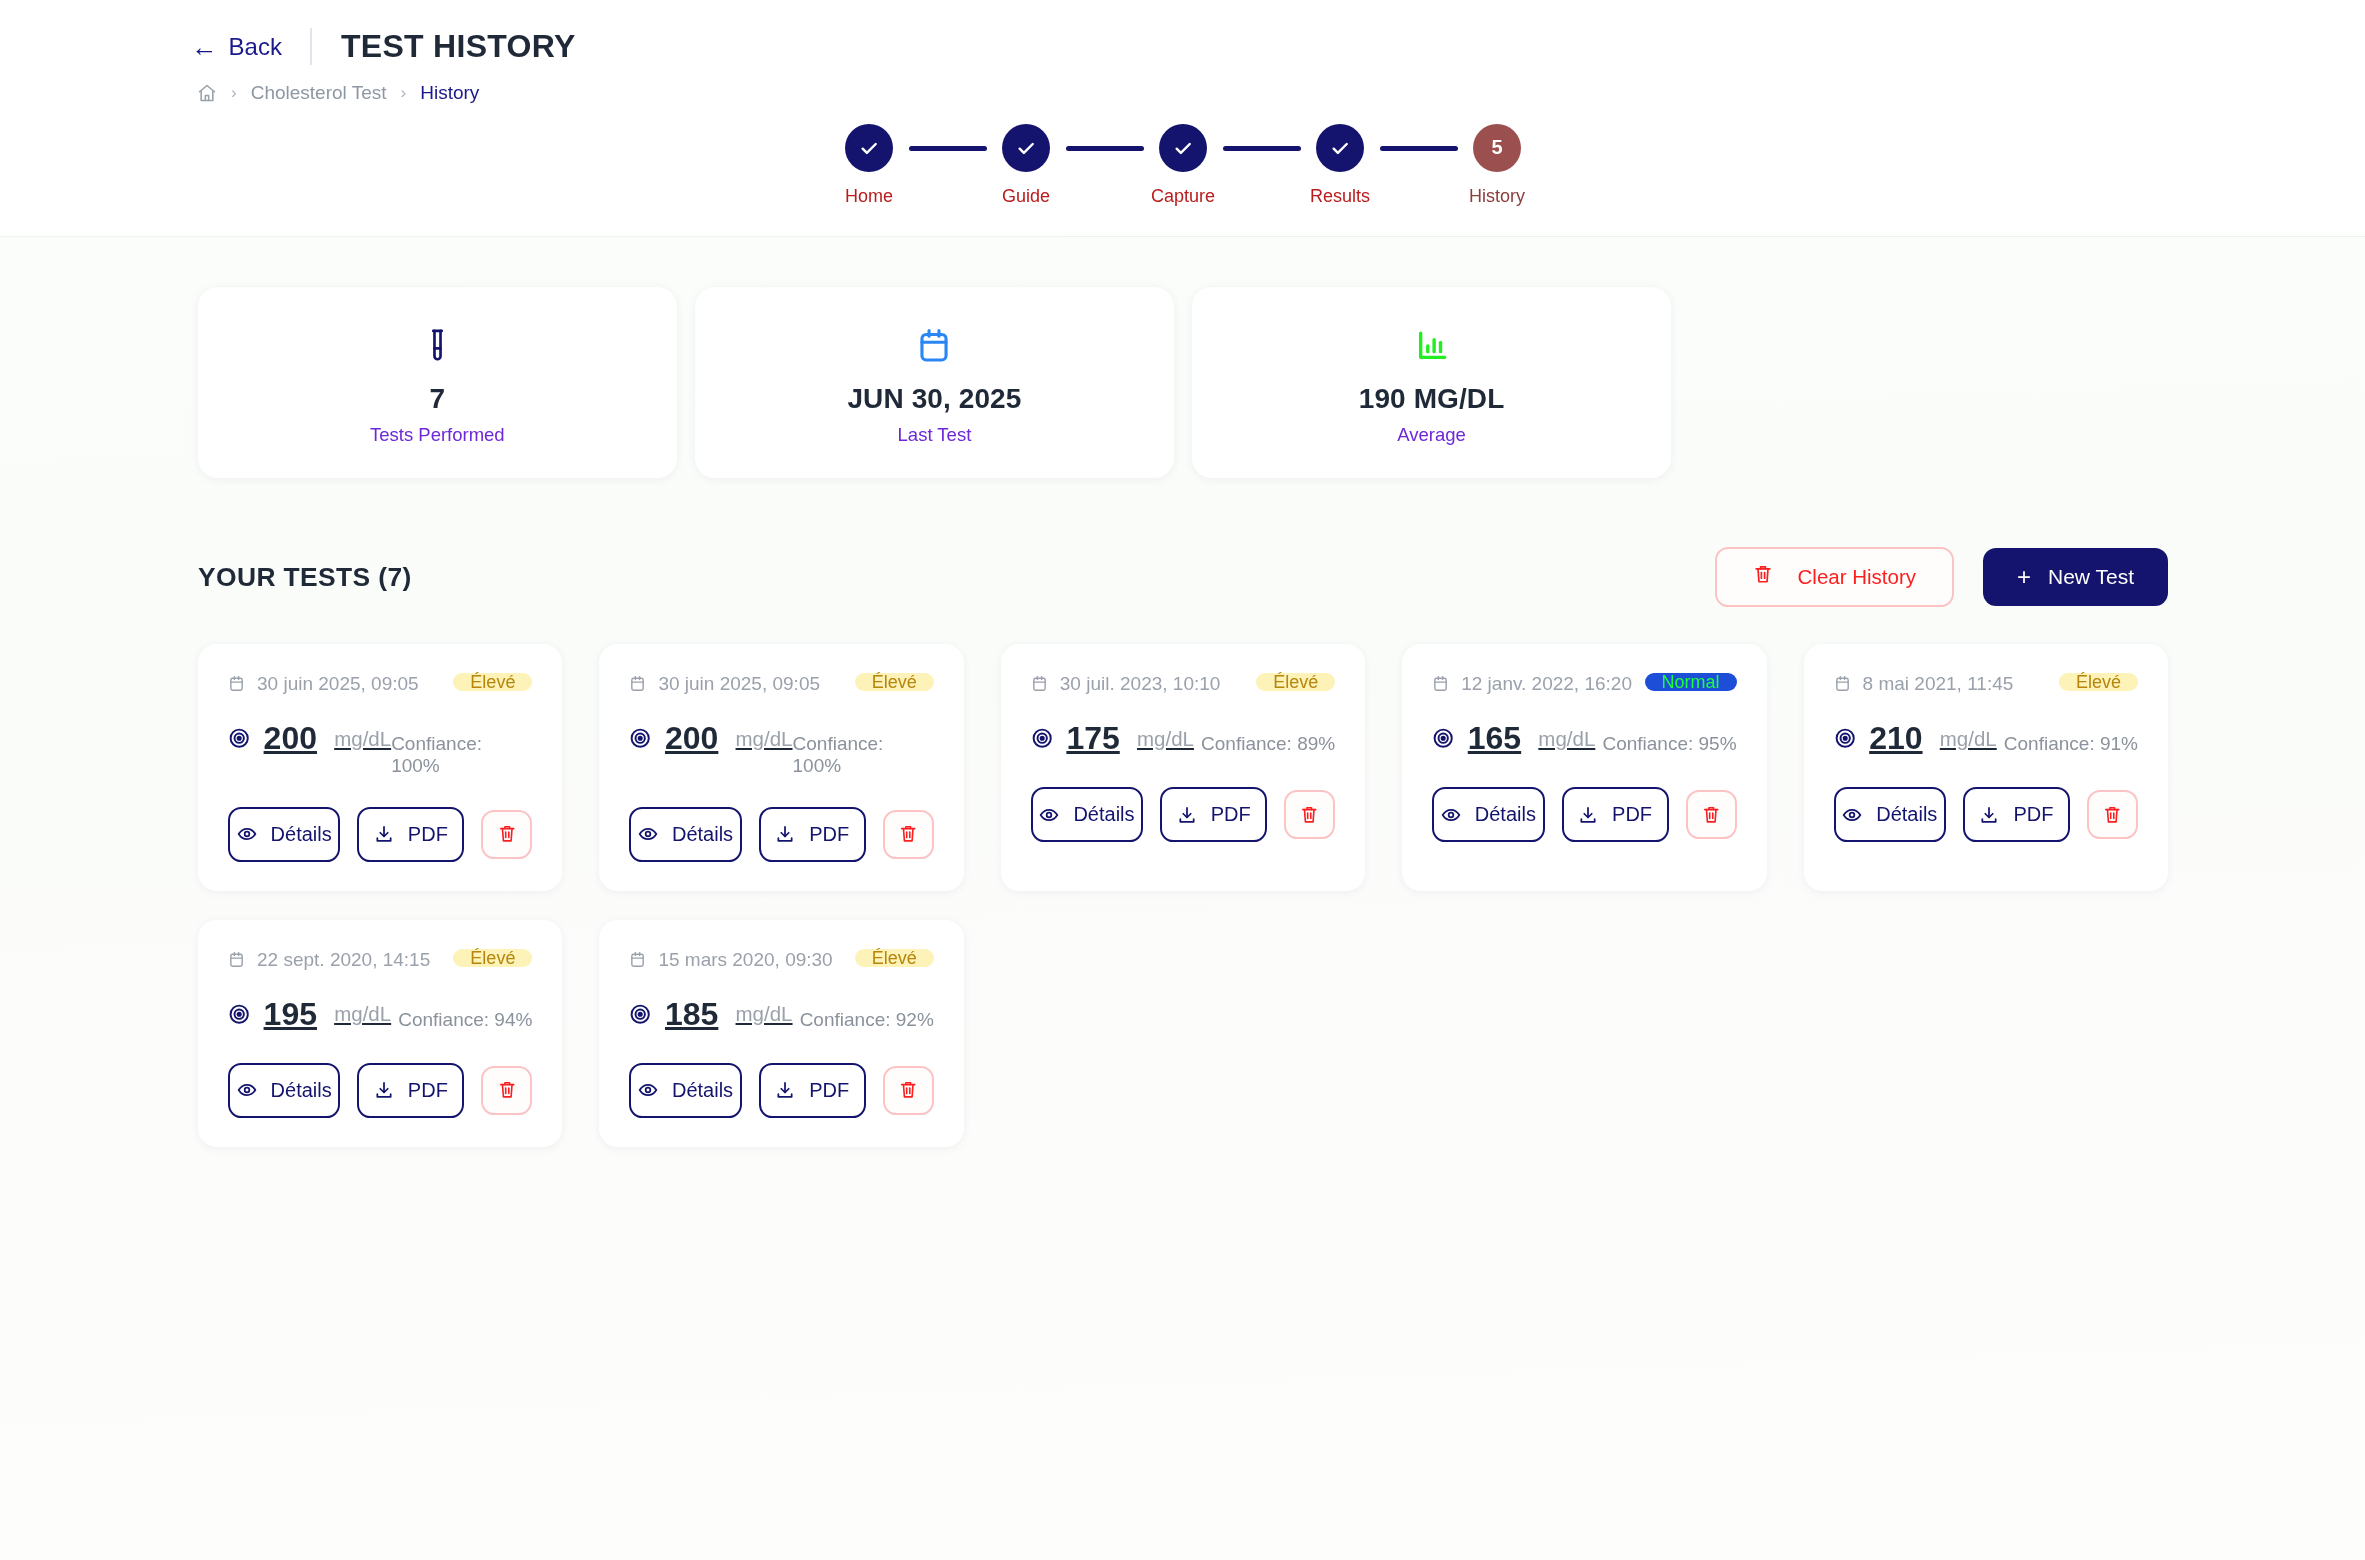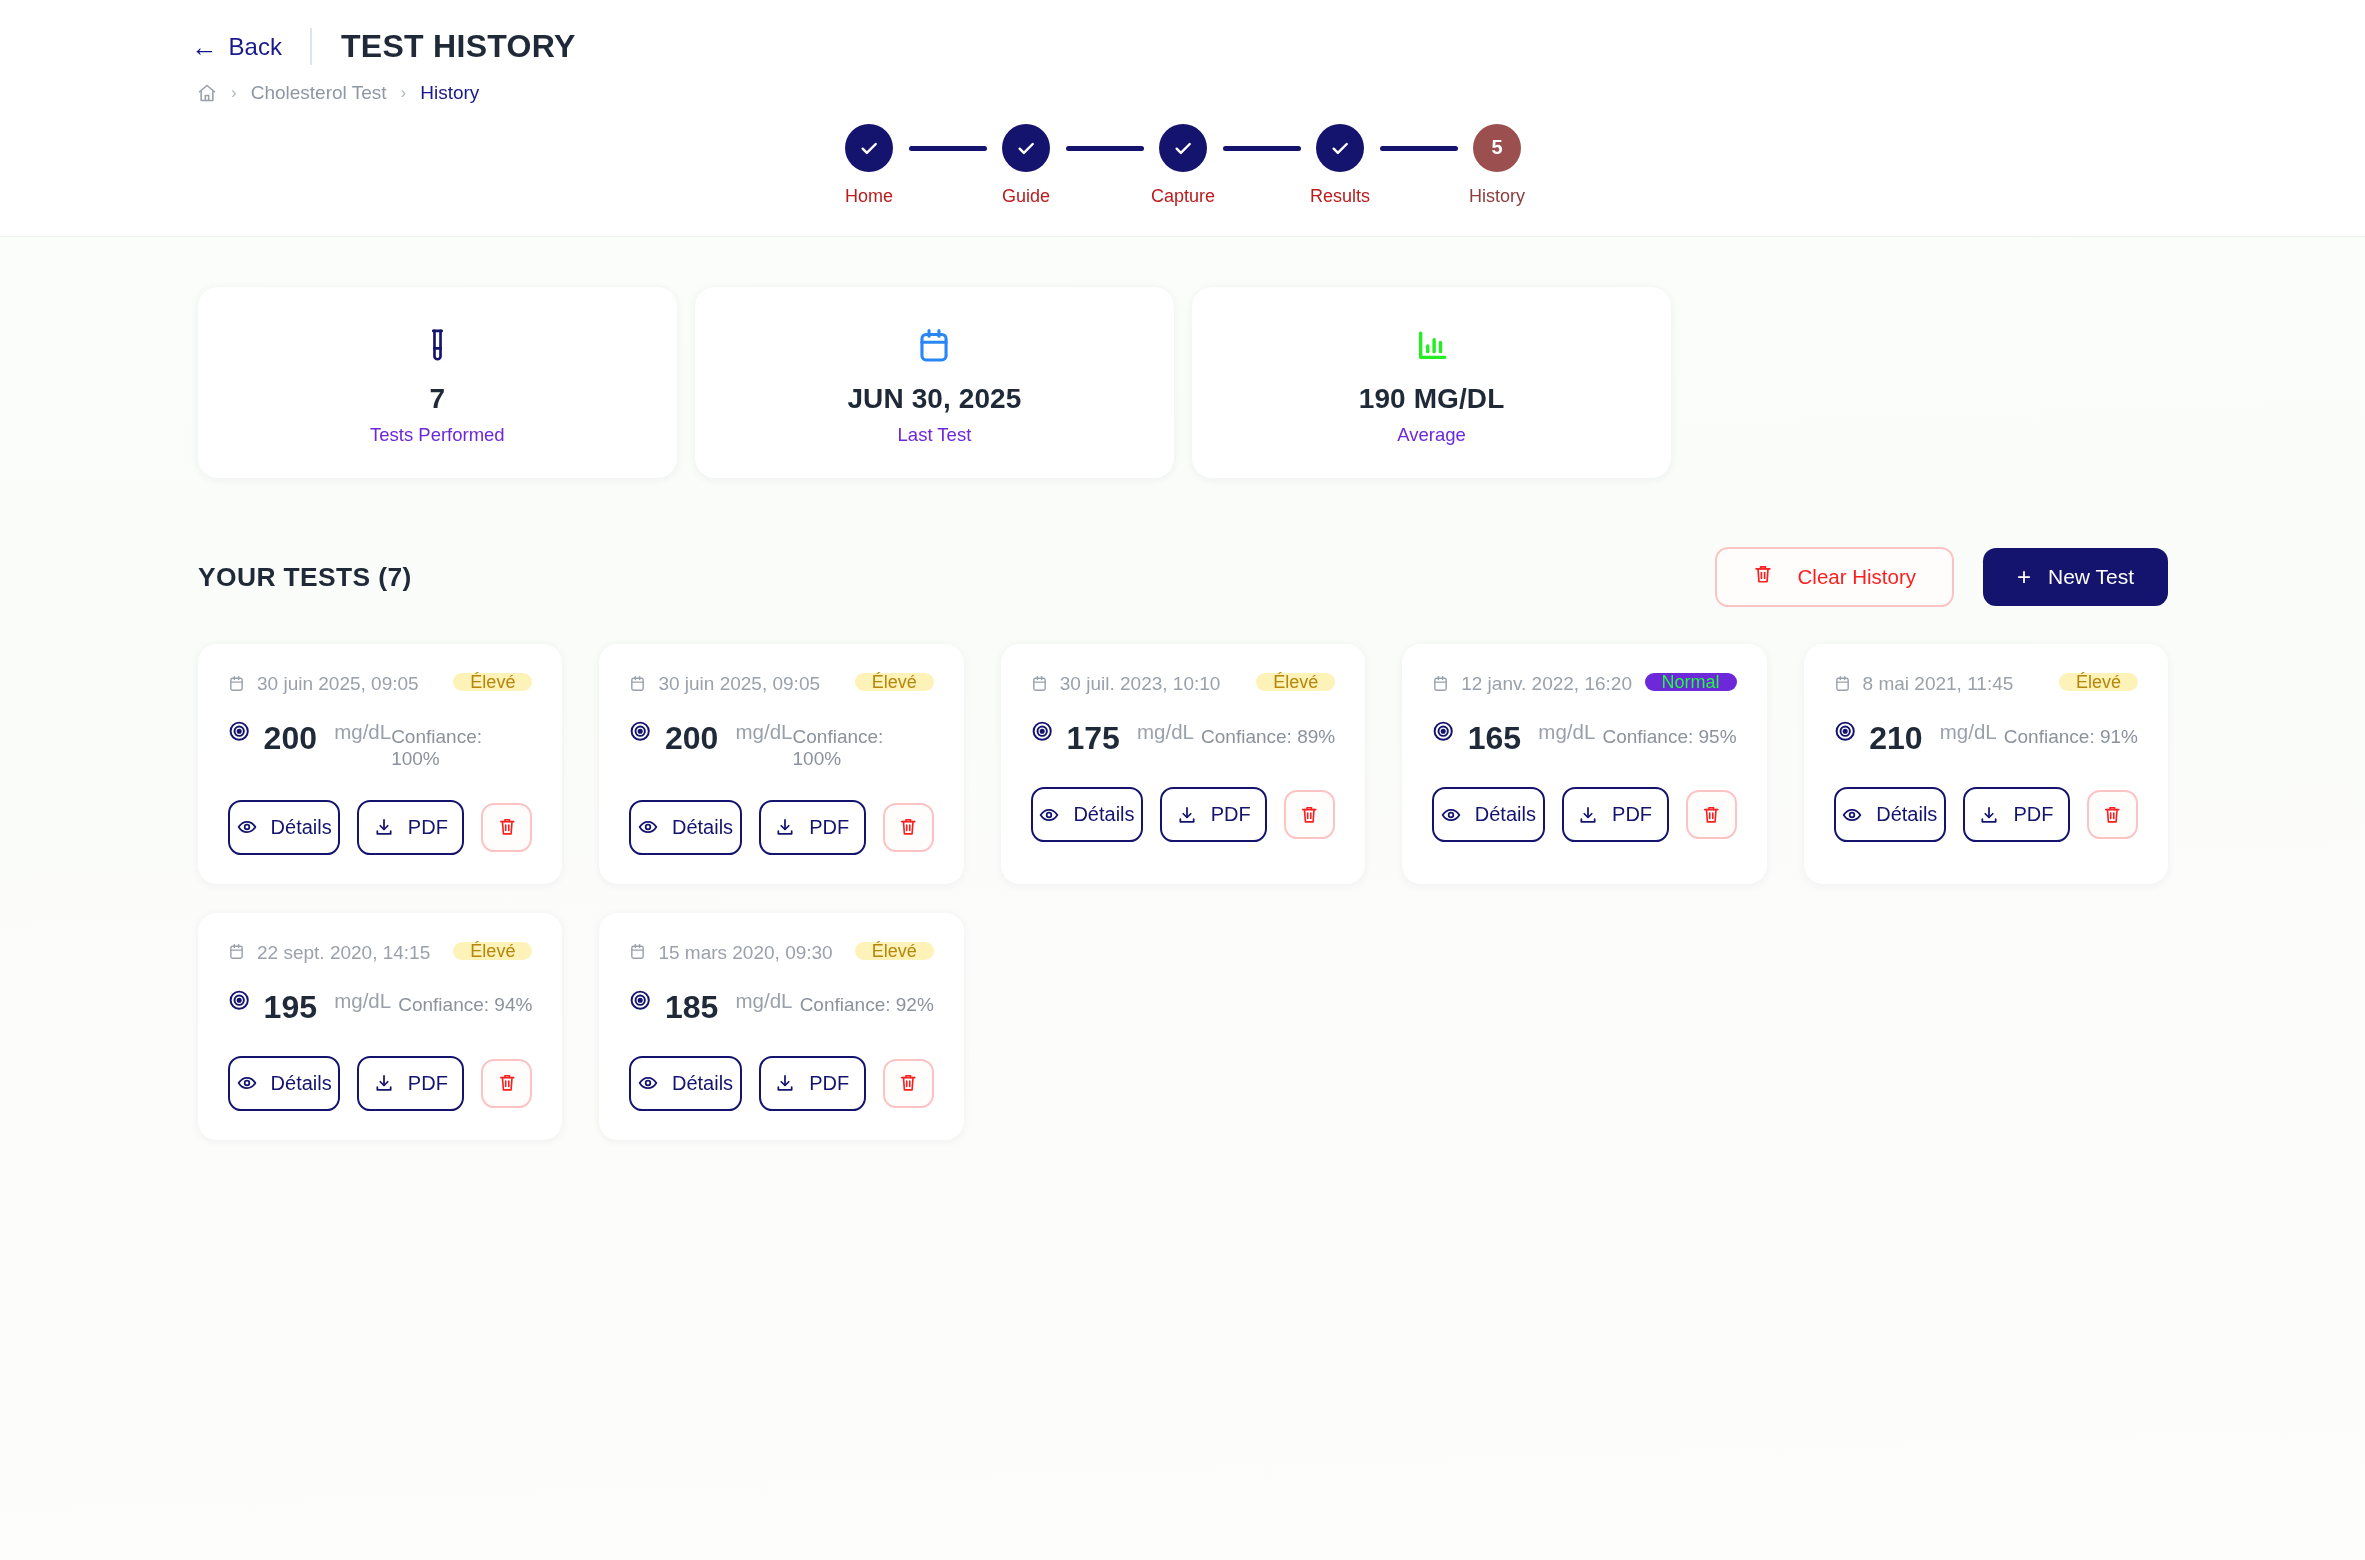--- a/index.html
+++ b/index.html
@@ -226,29 +226,29 @@
     font-size: 19px; color: #9aa1ab;
   }
   .tc-date svg { display:block; }
   .badge {
     font-size: 18px;
     border-radius: 12px;
     padding: 0 17px;
     line-height: 1;
   }
   .badge.eleve { background: #fdf2b8; color: #b5860b; }
-  .badge.normal { background: #6d28d9; color: #1aff3a; }
+  .badge.normal { background: #1d4ed8; color: #1aff3a; }
 
   .tc-mid {
     display: flex;
     align-items: baseline;
     justify-content: space-between;
     margin-top: 25px;
   }
-  .tc-val-wrap { display: flex; align-items: flex-start; gap: 13.2px; }
+  .tc-val-wrap { display: flex; align-items: center; gap: 13.2px; text-decoration: underline; }
   .tc-val-wrap svg { display:block; }
   .tc-value { font-size: 32px; font-weight: bold; color: #1f2937; }
   .tc-unit { font-size: 20.5px; color: #9aa1ab; margin-left: 4px; }
   .tc-conf { font-size: 19px; color: #8b929c; }
 
   .tc-actions {
     display: flex;
     align-items: center;
     gap: 17px;
     margin-top: 30px;

